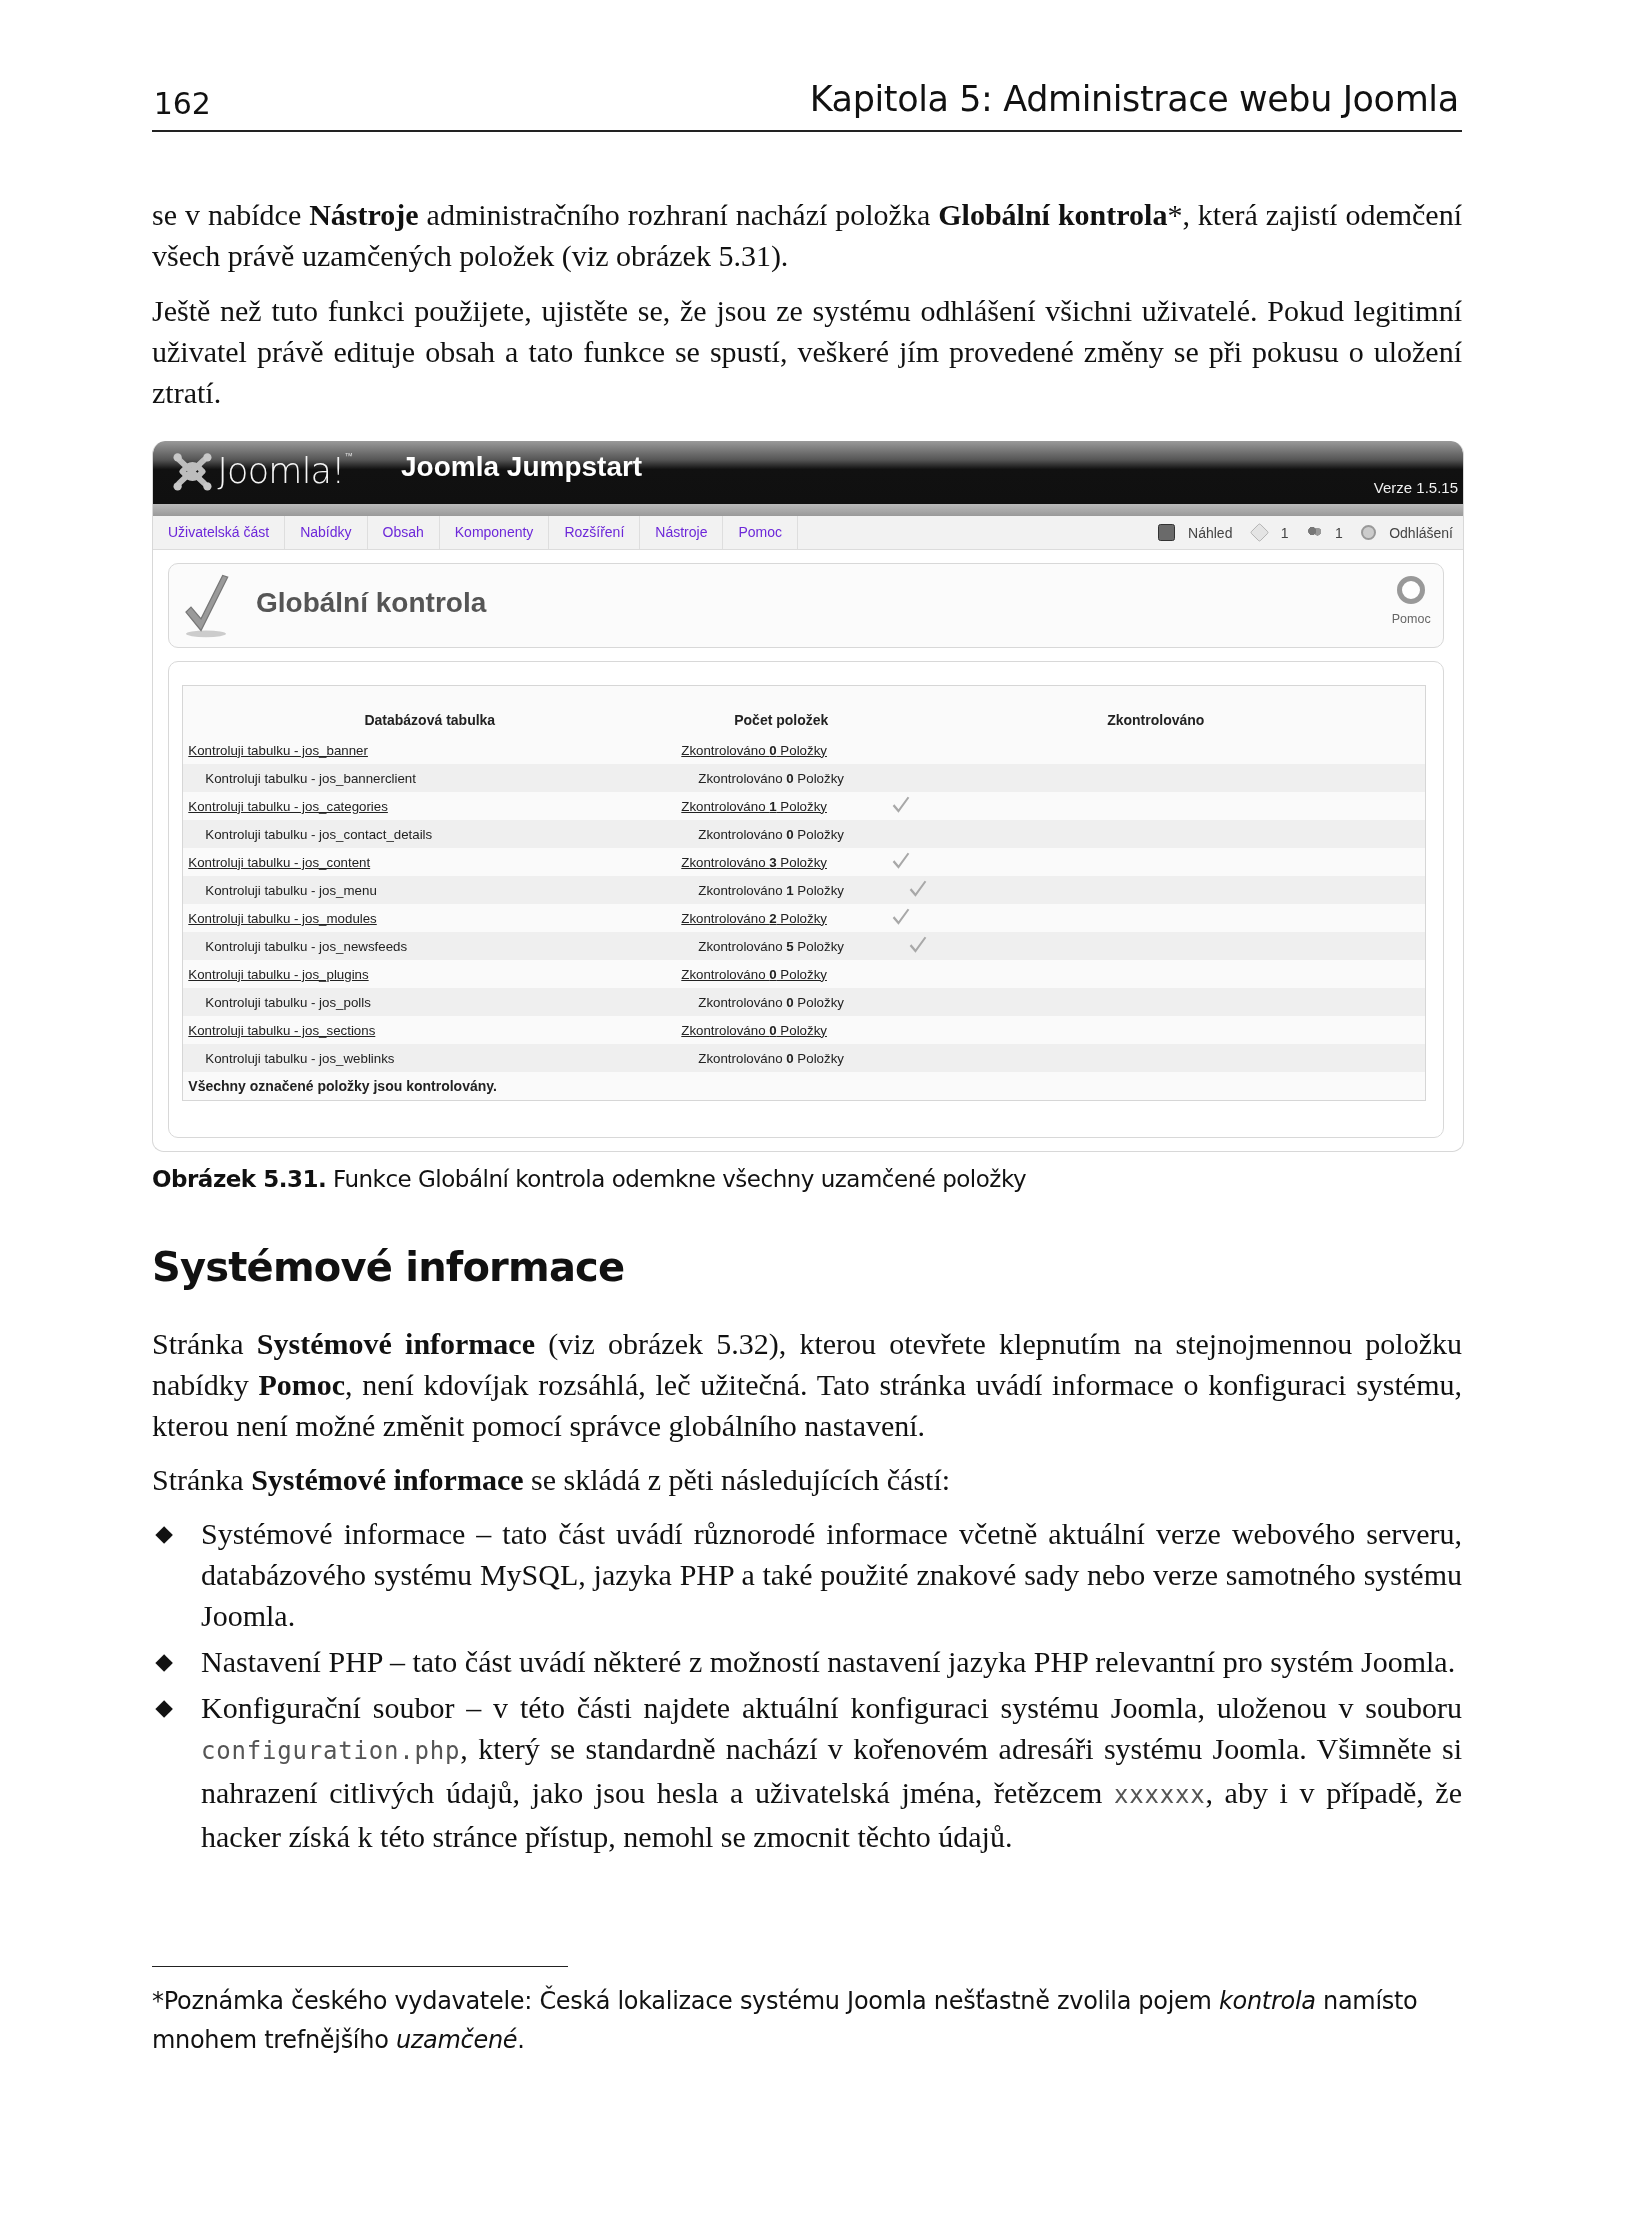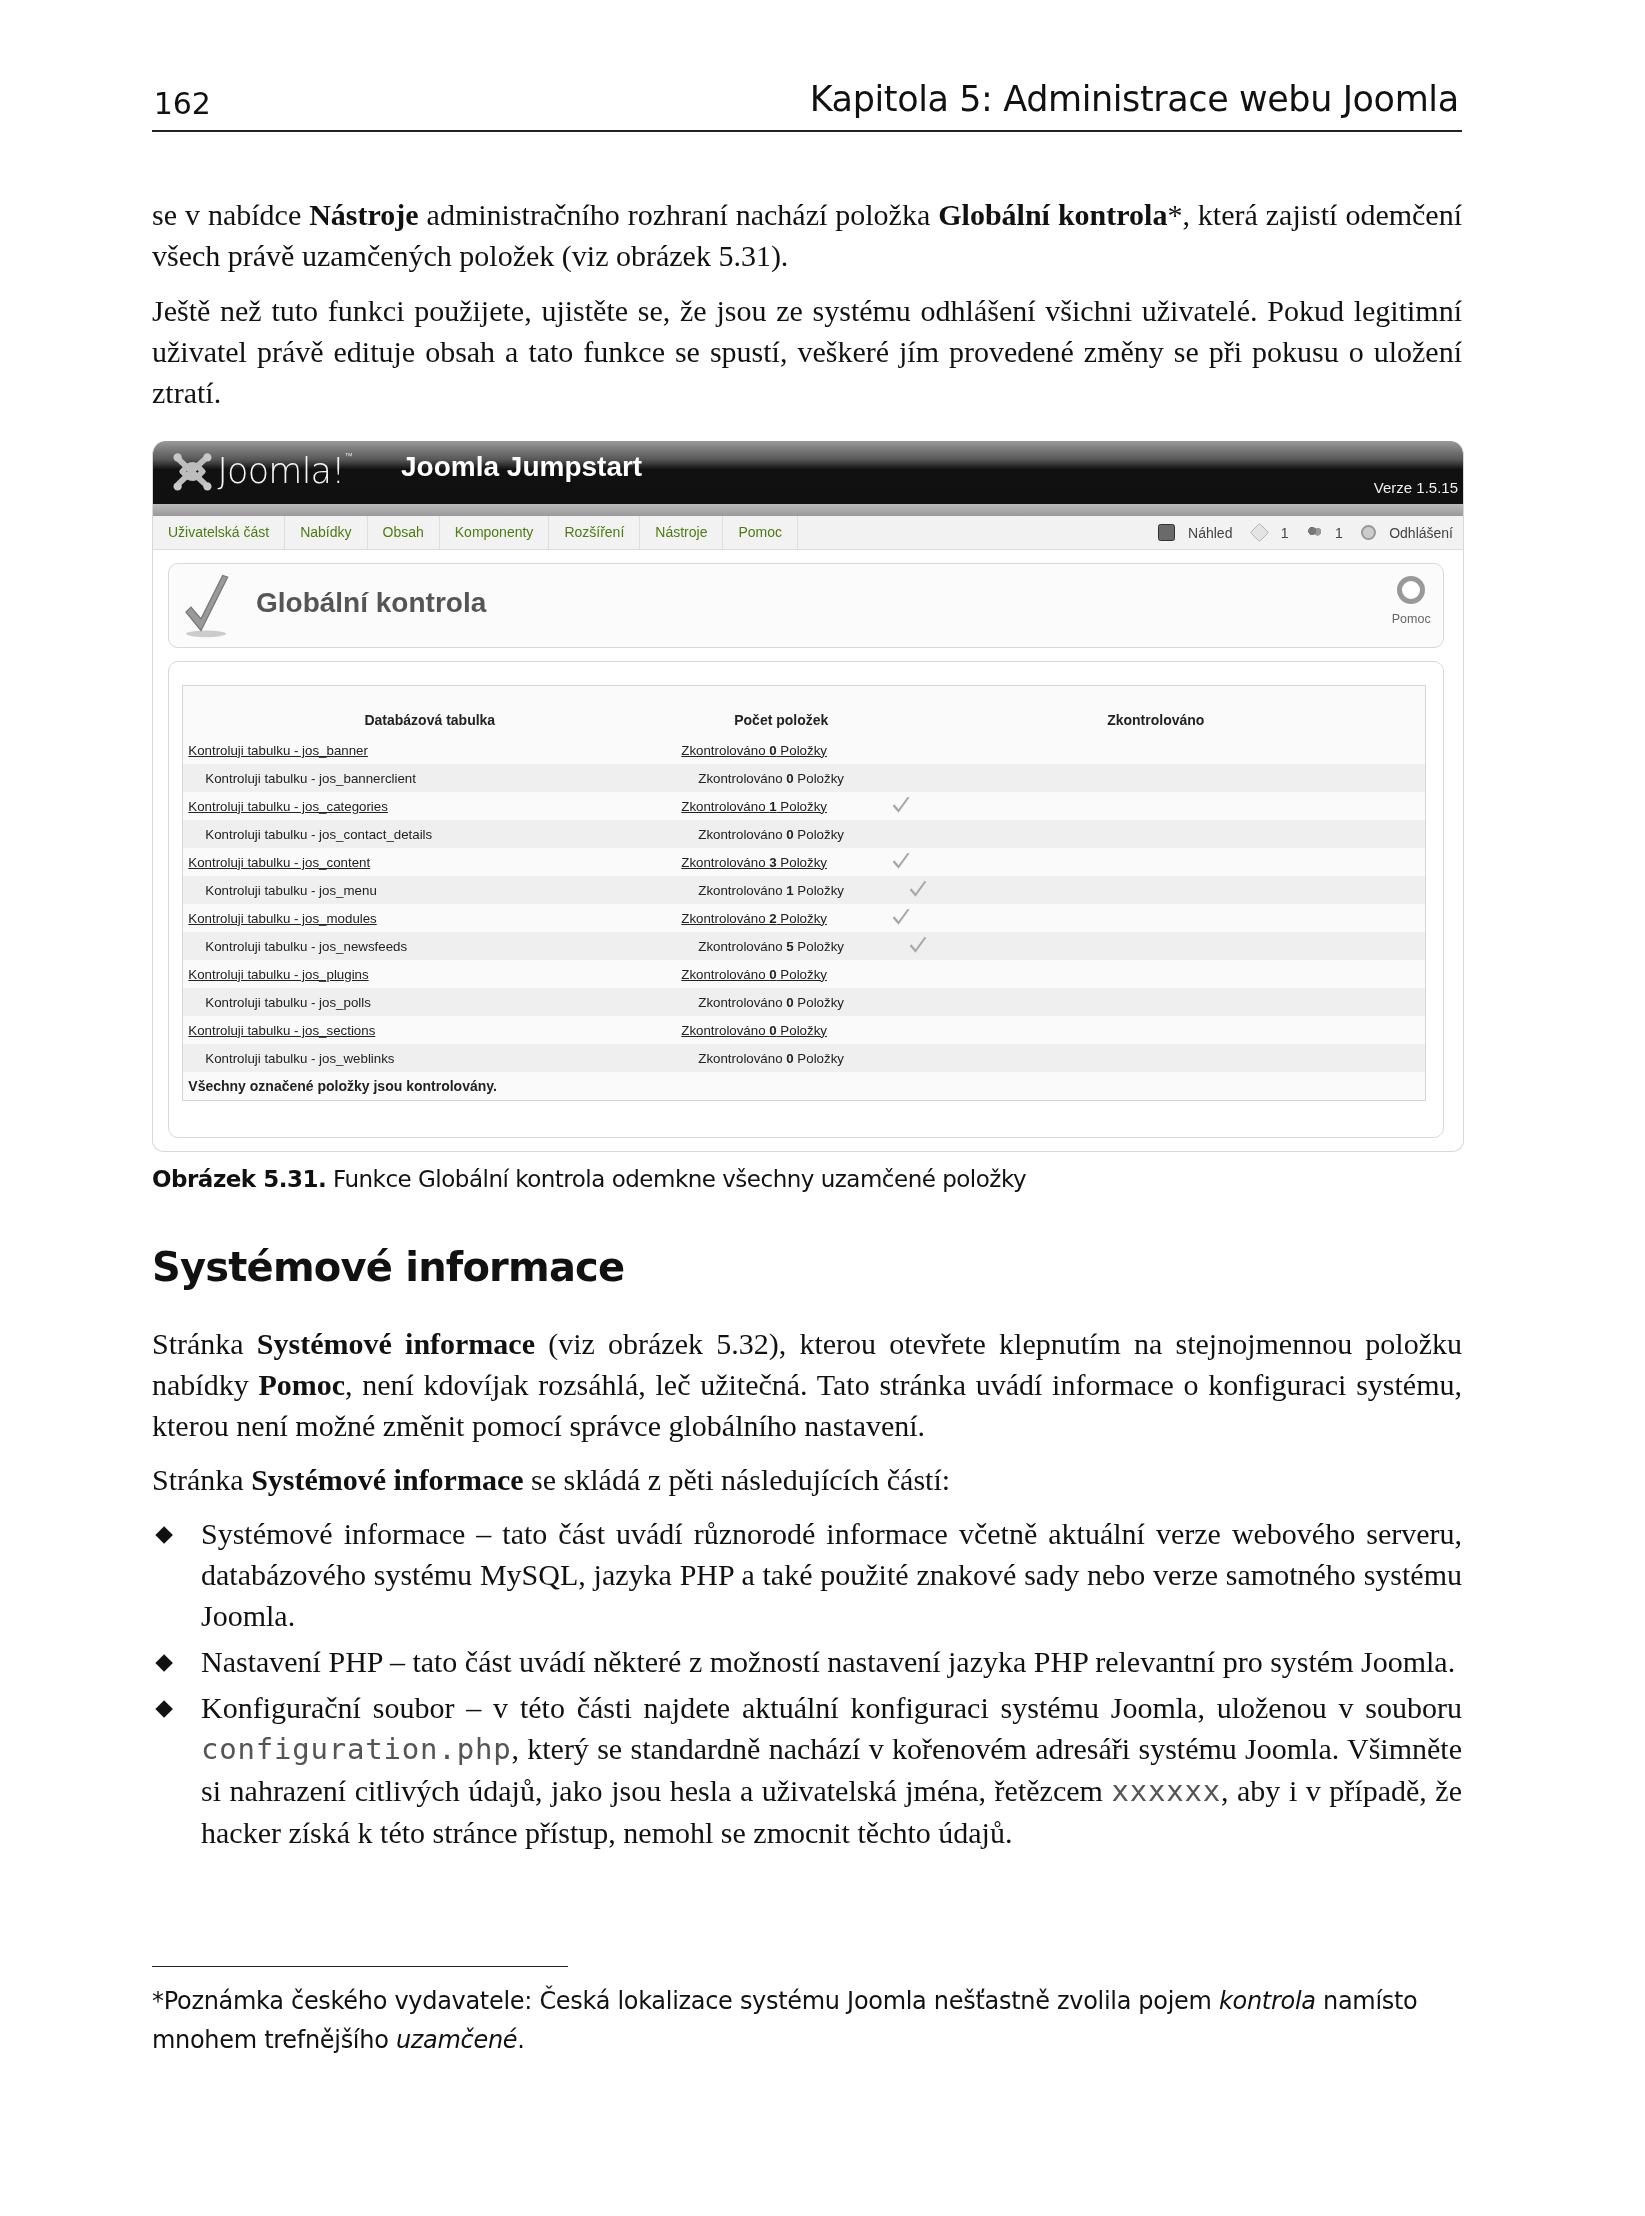--- a/index.html
+++ b/index.html
@@ -21,21 +21,21 @@
   .j-logo { position: absolute; left: 18.3px; top: 6.7px; height: 47px; display: flex; align-items: center; }
   .j-logo-mark { width: 43px; height: 43px; position: relative; }
   .j-logo-text { font-family: "DejaVu Sans", sans-serif; font-size: 35px; color: #f5f5f5; font-weight: 200; margin-left: 3.3px; letter-spacing: -0.8px; }
   .j-logo-tm { font-size: 8.3px; color: #ddd; vertical-align: top; }
   .j-sitename { position: absolute; left: 248px; top: 10px; font-family: "Liberation Sans", sans-serif; font-weight: bold; font-size: 28px; color: #fff; }
   .j-version { position: absolute; right: 5px; top: 38px; font-family: "Liberation Sans", sans-serif; font-size: 15px; color: #f0f0f0; }
   .j-subbar { position: absolute; left: 0; top: 63px; width: 100%; height: 11.7px; background: linear-gradient(#bbb, #999); }
 
   .j-menubar { position: absolute; left: 0; top: 75px; width: 100%; height: 33px; background: #f2f2f2; border-bottom: 1.7px solid #dcdcdc; }
   .j-menu { position: absolute; left: 0; top: 0; height: 33px; display: flex; }
-  .j-menu-item { font-family: "Liberation Sans", sans-serif; font-size: 14px; color: #4d7c0f; padding: 0 15px; line-height: 33px; border-right: 1.7px solid #dedede; cursor: pointer; white-space: nowrap; }
+  .j-menu-item { font-family: "Liberation Sans", sans-serif; font-size: 14px; color: #6d28d9; padding: 0 15px; line-height: 33px; border-right: 1.7px solid #dedede; cursor: pointer; white-space: nowrap; }
   .j-status { position: absolute; right: 10px; top: 0; height: 33px; display: flex; align-items: center; gap: 6.7px; font-family: "Liberation Sans", sans-serif; font-size: 14px; color: #444; }
   .j-status .ic { display: inline-block; width: 15px; height: 15px; border-radius: 2.5px; vertical-align: middle; }
   .j-status .item { display: flex; align-items: center; gap: 13px; margin-left: 11.7px; cursor: pointer; }
 
   .j-toolbar { position: absolute; left: 15px; top: 122px; width: 1274px; height: 83px; background: #fbfbfb; border: 1.7px solid #d8d8d8; border-radius: 10px; }
   .j-check-big { position: absolute; left: 11.7px; top: 8.3px; width: 50px; height: 67px; }
   .j-page-title { position: absolute; left: 87px; top: 23px; font-family: "Liberation Sans", sans-serif; font-weight: bold; font-size: 28px; color: #555; }
   .j-help { position: absolute; right: 8.3px; top: 11.7px; width: 47px; text-align: center; cursor: pointer; }
   .j-help-ring { width: 28px; height: 28px; margin: 0 auto; border-radius: 50%; border: 5.8px solid #999; box-sizing: border-box; background: #fff; }
   .j-help-label { font-family: "Liberation Sans", sans-serif; font-size: 12.5px; color: #666; margin-top: 8.3px; }
@@ -54,21 +54,21 @@
   .caption { position: absolute; left: 152px; top: 1166px; font-family: "DejaVu Sans", sans-serif; font-size: 23px; letter-spacing: -0.5px; }
   .caption b { font-weight: bold; }
 
   .section-heading { position: absolute; left: 152px; top: 1244px; font-family: "DejaVu Sans", sans-serif; font-weight: bold; font-size: 40px; letter-spacing: -0.8px; }
   .p3 { top: 1323px; }
   .p4 { top: 1459px; }
 
   .bullets { position: absolute; left: 152px; top: 1513px; width: 1310px; list-style: none; margin: 0; padding: 0; font-family: "Liberation Serif", serif; font-size: 30px; line-height: 41px; }
   .bullets li { position: relative; padding-left: 49px; text-align: justify; margin-bottom: 5px; }
   .bullets li .bullet { position: absolute; left: 3.3px; top: 0; font-size: 23px; }
-  .code { font-family: "DejaVu Sans Mono", monospace; font-size: 29px; color: #555; letter-spacing: 0.8px; }
+  .code { font-family: "DejaVu Sans Mono", monospace; font-size: 24px; color: #555; letter-spacing: 0.8px; }
 
   .footnote-rule { position: absolute; left: 152px; top: 1966px; width: 416px; height: 0; border-top: 1.7px solid #222; }
   .footnote { position: absolute; left: 152px; top: 1982px; width: 1310px; font-family: "DejaVu Sans", sans-serif; font-size: 24px; line-height: 39px; letter-spacing: -0.3px; }
   .footnote i { font-style: italic; }
 </style>
 </head>
 <body>
 
 <div class="running-head">
   <span class="page-number">162</span>

